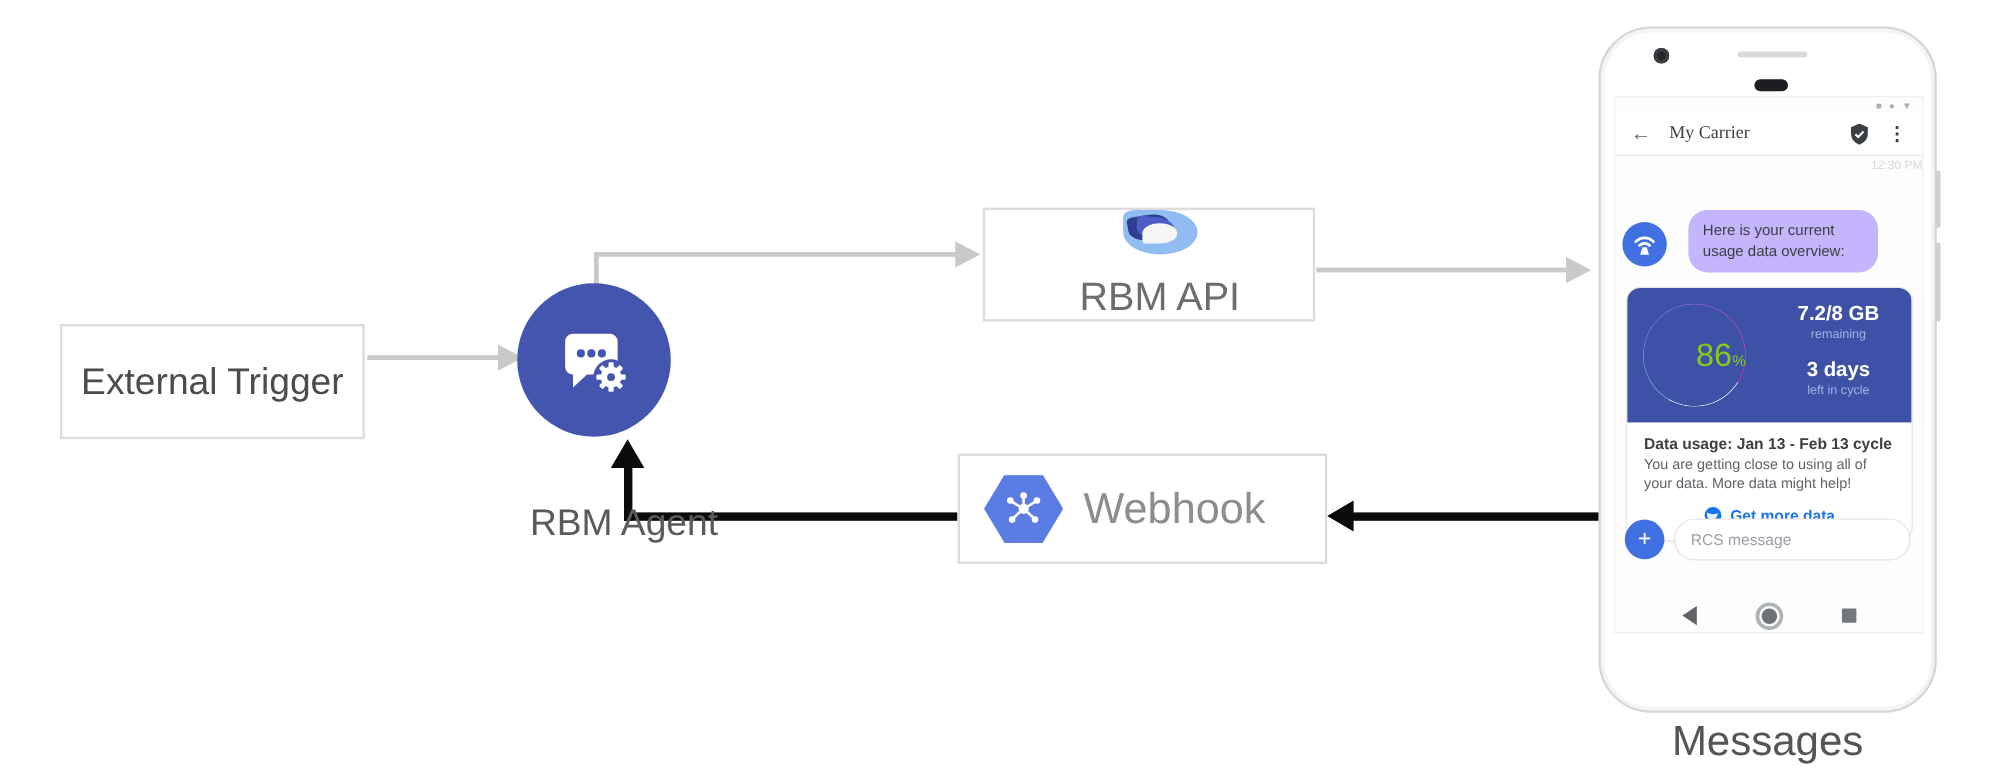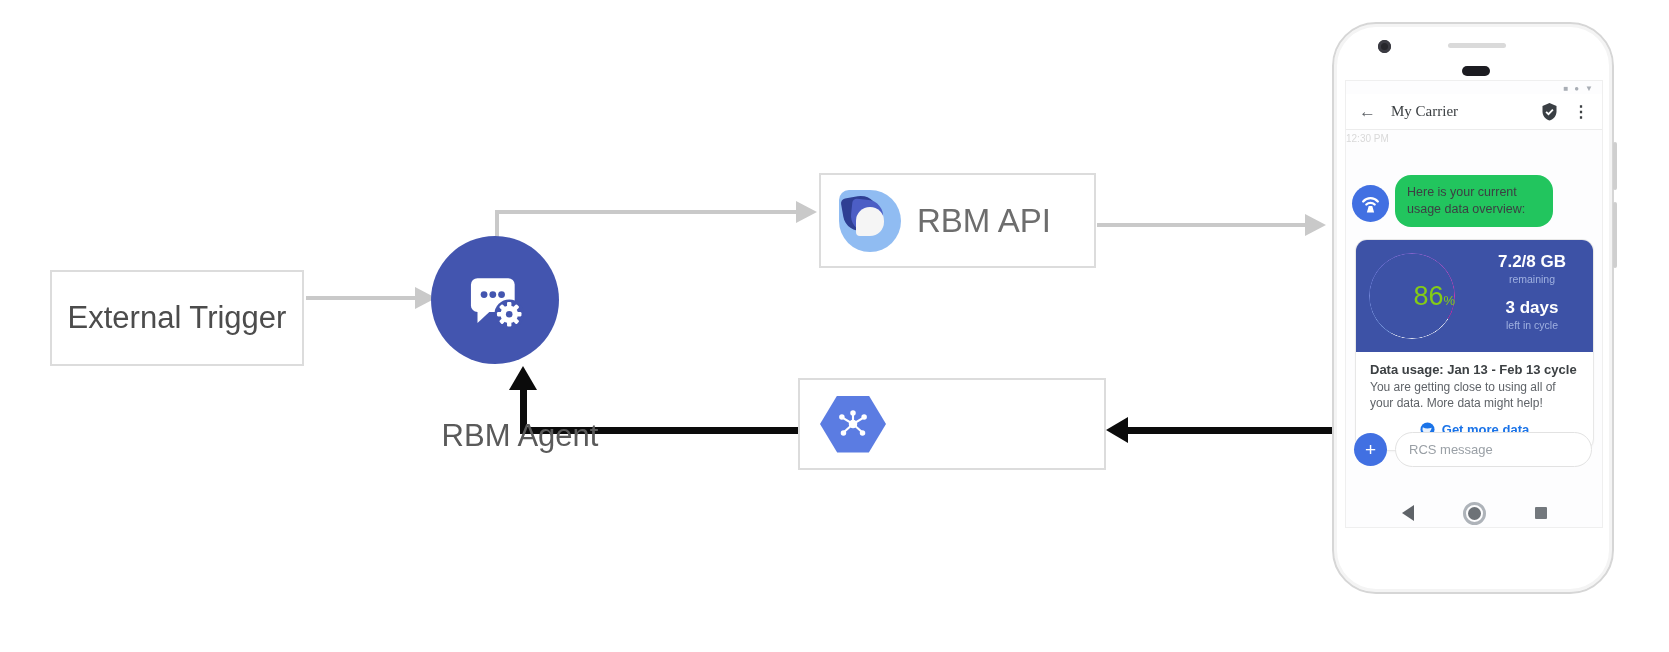--- a/index.html
+++ b/index.html
@@ -5,21 +5,21 @@
   html,body{margin:0;padding:0;background:#fff;}
   .canvas{position:relative;width:1669px;height:652px;background:#fff;overflow:hidden;
           font-family:"Liberation Sans", sans-serif;}
 
   
   .dbox{position:absolute;background:#fff;border:2px solid #dcdcdc;box-sizing:border-box;
         display:flex;align-items:center;}
   .dbox .dlabel{font-weight:300;color:#4c4c4c;}
   .ext-trigger{left:50px;top:270px;width:254px;height:96px;justify-content:center;}
   .ext-trigger .dlabel{font-size:31px;}
-  .api-box{left:819px;top:173px;width:277px;height:95px;padding-left:18px;gap:16px;}
+  .api-box{left:819px;top:173px;width:277px;height:95px;padding-left:18px;gap:16px;flex-direction:column;}
   .api-box .dlabel{font-size:33px;color:#6d6d6d;}
   .webhook-box{left:798px;top:378px;width:308px;height:92px;padding-left:20px;gap:17px;}
   .webhook-box .dlabel{font-size:36px;color:#8d8d8d;}
 
   .freelabel{position:absolute;font-weight:300;text-align:center;}
   .agent-label{left:405px;top:418px;width:230px;font-size:31px;color:#5a5a5a;}
   .phone-caption{left:1332px;top:598px;width:282px;font-size:35px;color:#555;}
 
   
   .gline{position:absolute;background:#c9c9c9;}
@@ -62,25 +62,25 @@
   .screen{position:absolute;left:11px;top:56px;width:258px;height:448px;background:#fdfdfe;
           border:1px solid #efefef;box-sizing:border-box;overflow:hidden;}
 
   .statusbar{position:absolute;top:3px;right:9px;display:flex;gap:6px;align-items:center;
              color:#a9aeb5;font-size:8px;}
   .chat-header{position:absolute;left:0;right:0;top:13px;height:36px;display:flex;align-items:center;
                padding:0 13px;border-bottom:1px solid #ececec;box-sizing:border-box;background:#fff;}
   .back-glyph{font-size:17px;color:#5f6368;}
   .chat-title{margin-left:15px;font-size:15px;color:#3c4043;flex:1;font-family:Liberation Serif, serif;}
   .menu-glyph{font-size:16px;color:#3c4043;margin-left:15px;font-weight:bold;}
-  .faint-time{position:absolute;top:52px;left:0;right:0;text-align:left;font-size:10px;color:#d9d9d9;}
+  .faint-time{position:absolute;top:52px;left:0;right:0;text-align:right;font-size:10px;color:#d9d9d9;}
 
   .avatar{position:absolute;left:6px;top:104px;width:37px;height:37px;border-radius:50%;
           background:#4170e2;display:flex;align-items:center;justify-content:center;}
-  .bubble{position:absolute;left:49px;top:94px;width:158px;background:#22c55e;border-radius:16px;
+  .bubble{position:absolute;left:61px;top:94px;width:158px;background:#c4b5fd;border-radius:16px;
           padding:9px 12px;font-size:12.5px;line-height:1.35;color:#3c4043;box-sizing:border-box;}
 
   .usage-card{position:absolute;left:9px;top:158px;width:239px;background:#fff;border:1px solid #e7e7e7;
               border-radius:12px;overflow:hidden;box-sizing:border-box;box-shadow:0 1px 2px rgba(0,0,0,.04);}
   .card-blue{position:relative;height:112px;background:#3d52a6;}
   .gauge{position:absolute;left:13px;top:13px;width:86px;height:86px;}
   .gauge .ring{position:absolute;inset:0;border-radius:50%;
       background:conic-gradient(from 210deg,#85abe8 0deg,#6f79d8 95deg,#9b5ecf 175deg,#d43ab4 235deg,#ef1898 272deg,#ffffff 272deg 360deg);
       -webkit-mask:radial-gradient(circle,transparent 69%,#000 70%);
               mask:radial-gradient(circle,transparent 69%,#000 70%);}
@@ -184,20 +184,21 @@
           <line x1="17" y1="15" x2="7" y2="9"></line>
         </g>
         <circle cx="17" cy="15" r="4" fill="#fff"></circle>
         <circle cx="17" cy="4.5" r="2.6" fill="#fff"></circle>
         <circle cx="27.5" cy="8.5" r="2.6" fill="#fff"></circle>
         <circle cx="26" cy="23.5" r="2.6" fill="#fff"></circle>
         <circle cx="8" cy="23.5" r="2.6" fill="#fff"></circle>
         <circle cx="6.5" cy="8.5" r="2.6" fill="#fff"></circle>
       </svg>
     </div>
+    <span class="dlabel">Webhook</span>
   </div>
 
   <div class="phone">
     <div class="side-btn" style="right:-5px;top:118px;height:48px;"></div>
     <div class="side-btn" style="right:-5px;top:178px;height:66px;"></div>
     <div class="cam"></div>
     <div class="spk"></div>
     <div class="ear"></div>
 
     <div class="screen">
@@ -276,14 +277,15 @@
 
       <div class="navbar">
         <div class="nav-back"></div>
         <div class="nav-home"></div>
         <div class="nav-square"></div>
       </div>
 
     </div>
   </div>
 
+  <div class="freelabel phone-caption">Messages</div>
 
 </div>
 
 </body></html>

